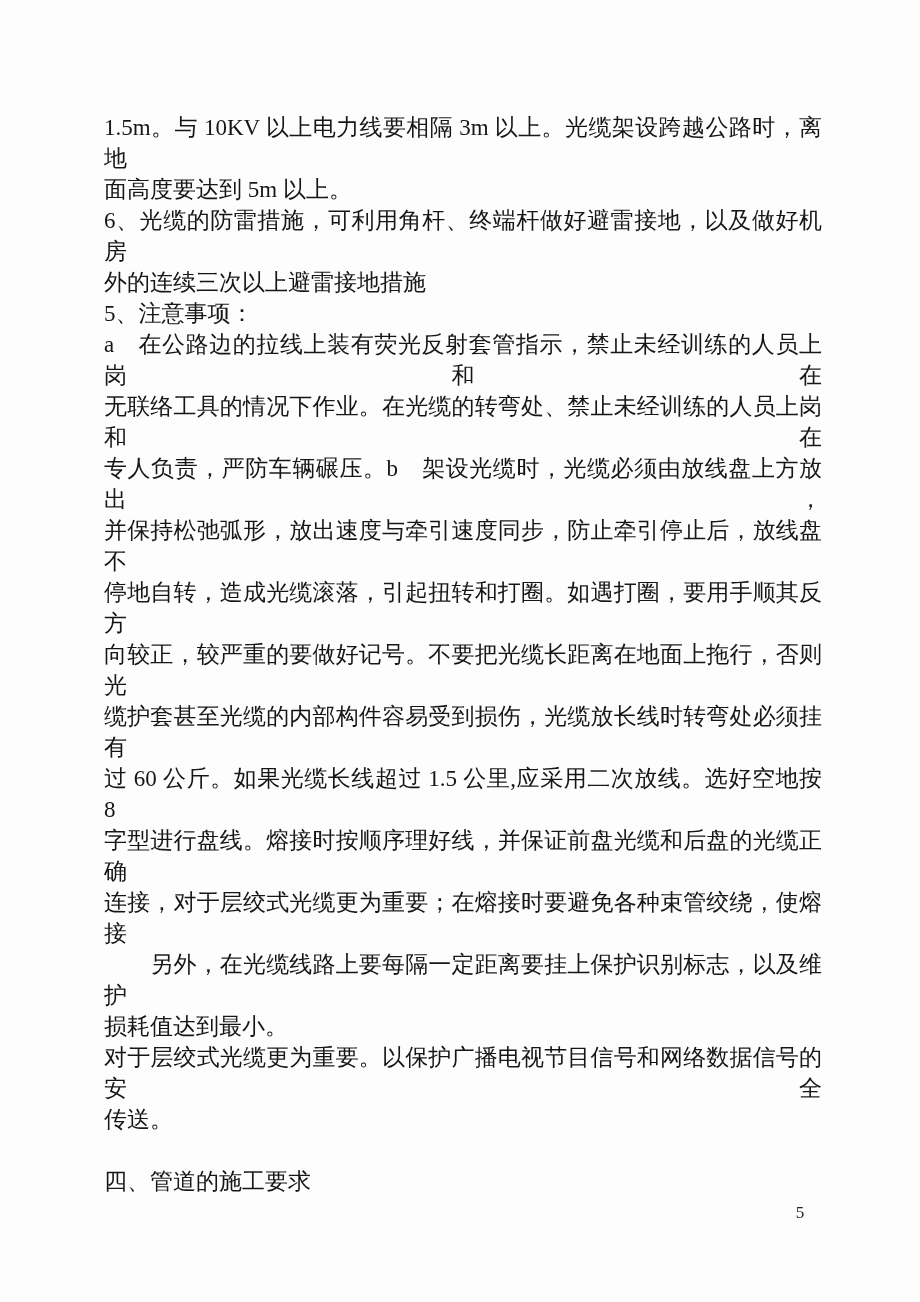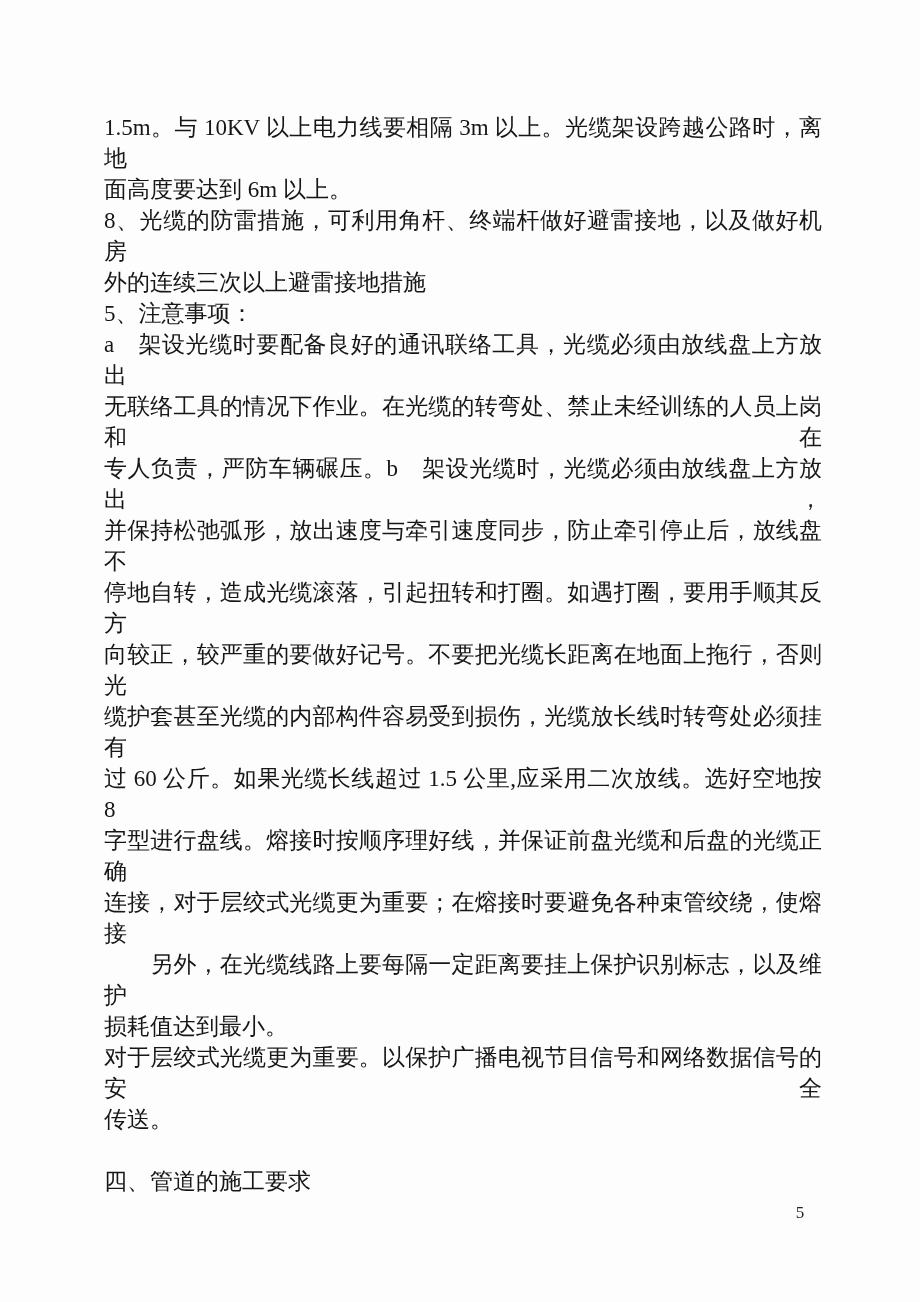--- a/index.html
+++ b/index.html
@@ -43,25 +43,25 @@
     line-height: 20px;
     color: #222222;
   }
 </style>
 </head>
 <body>
 
 <div class="page">
   <div class="content">
       <div class="line j">1.5m。与 10KV 以上电力线要相隔 3m 以上。光缆架设跨越公路时，离地</div>
-      <div class="line">面高度要达到 6m 以上。</div>
-      <div class="line j">8、光缆的防雷措施，可利用角杆、终端杆做好避雷接地，以及做好机房</div>
+      <div class="line">面高度要达到 5m 以上。</div>
+      <div class="line j">6、光缆的防雷措施，可利用角杆、终端杆做好避雷接地，以及做好机房</div>
       <div class="line">外的连续三次以上避雷接地措施</div>
       <div class="line">5、注意事项：</div>
-      <div class="line j">a　架设光缆时要配备良好的通讯联络工具，光缆必须由放线盘上方放出</div>
+      <div class="line j">a　在公路边的拉线上装有荧光反射套管指示，禁止未经训练的人员上岗和在</div>
       <div class="line j">无联络工具的情况下作业。在光缆的转弯处、禁止未经训练的人员上岗和在</div>
       <div class="line j">专人负责，严防车辆碾压。b　架设光缆时，光缆必须由放线盘上方放出，</div>
       <div class="line j">并保持松弛弧形，放出速度与牵引速度同步，防止牵引停止后，放线盘不</div>
       <div class="line j">停地自转，造成光缆滚落，引起扭转和打圈。如遇打圈，要用手顺其反方</div>
       <div class="line j">向较正，较严重的要做好记号。不要把光缆长距离在地面上拖行，否则光</div>
       <div class="line j">缆护套甚至光缆的内部构件容易受到损伤，光缆放长线时转弯处必须挂有</div>
       <div class="line j">过 60 公斤。如果光缆长线超过 1.5 公里,应采用二次放线。选好空地按 8</div>
       <div class="line j">字型进行盘线。熔接时按顺序理好线，并保证前盘光缆和后盘的光缆正确</div>
       <div class="line j">连接，对于层绞式光缆更为重要；在熔接时要避免各种束管绞绕，使熔接</div>
       <div class="line j">　　另外，在光缆线路上要每隔一定距离要挂上保护识别标志，以及维护</div>

